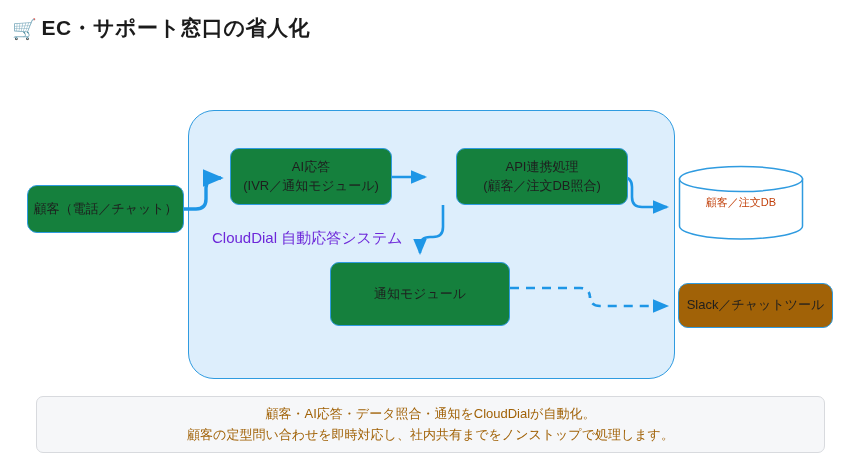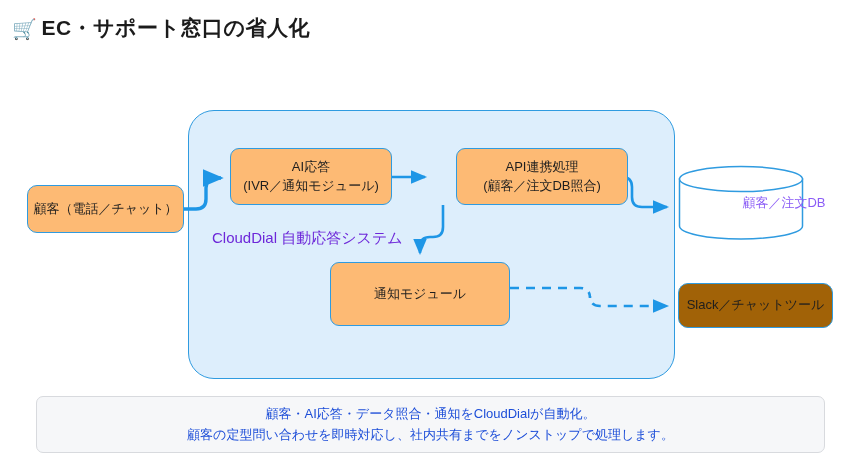--- a/index.html
+++ b/index.html
@@ -65,21 +65,21 @@
     color: #6d28d9;
     white-space: nowrap;
   }
 
   
   .node {
     position: absolute;
     box-sizing: border-box;
     border: 1.5px solid #2f9be0;
     border-radius: 9px;
-    background: #fdba74;
+    background: #15803d;
     display: flex;
     flex-direction: column;
     align-items: center;
     justify-content: center;
     text-align: center;
     font-size: 13px;
     line-height: 1.45;
     color: #1e1e1e;
   }
   .node .line2 { display: block; }
@@ -128,25 +128,24 @@
   }
   #node-database .db-label {
     position: absolute;
     left: 0;
     top: 0;
     width: 126px;
     height: 75px;
     display: flex;
     align-items: center;
     justify-content: center;
-    font-size: 13px;
-    color: #8b5cf6;
+    font-size: 11px;
+    color: #c2410c;
     z-index: 2;
     white-space: nowrap;
-    padding-left: 43px;
   }
   #node-database svg { display: block; }
 
   
   #footer-note {
     position: absolute;
     left: 36px;
     top: 396px;
     width: 789px;
     height: 57px;
@@ -154,21 +153,21 @@
     background: #f6f7f9;
     border: 1px solid #d8dade;
     border-radius: 7px;
     display: flex;
     flex-direction: column;
     align-items: center;
     justify-content: center;
     text-align: center;
     font-size: 13px;
     line-height: 1.6;
-    color: #1d4ed8;
+    color: #a16207;
   }
 </style>
 </head>
 <body>
 
 <div id="diagram-title">
   <span class="title-emoji">🛒</span><span>EC・サポート窓口の省人化</span>
 </div>
 
 <div id="system-container"></div>

